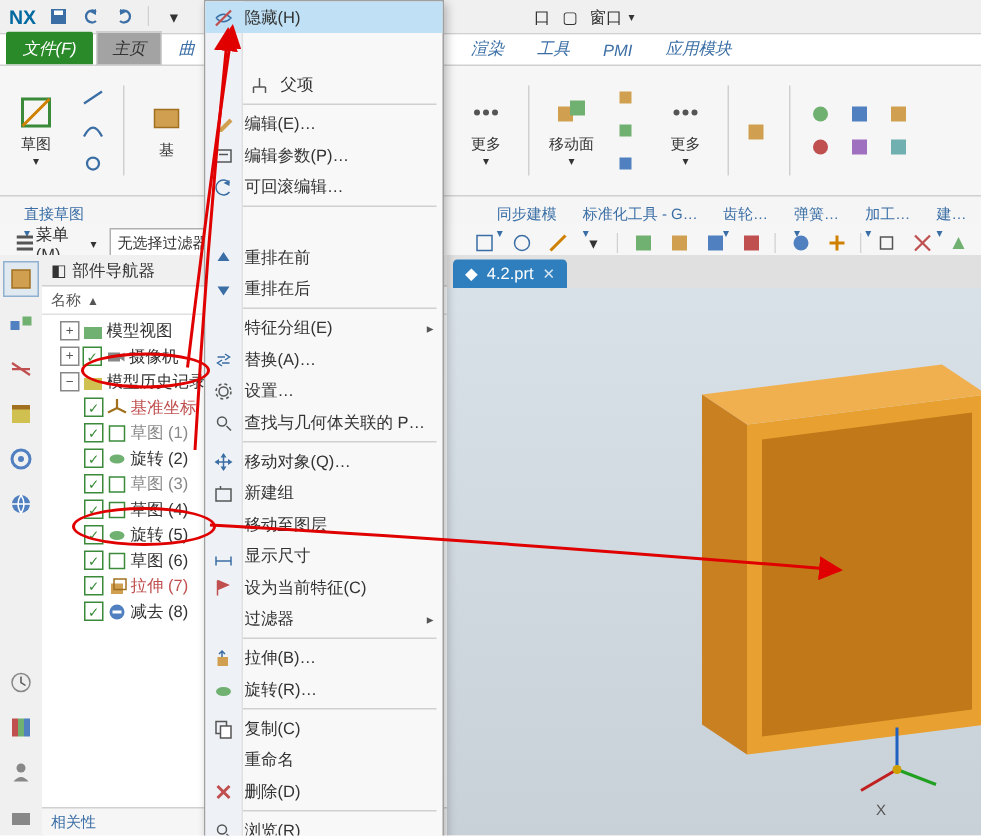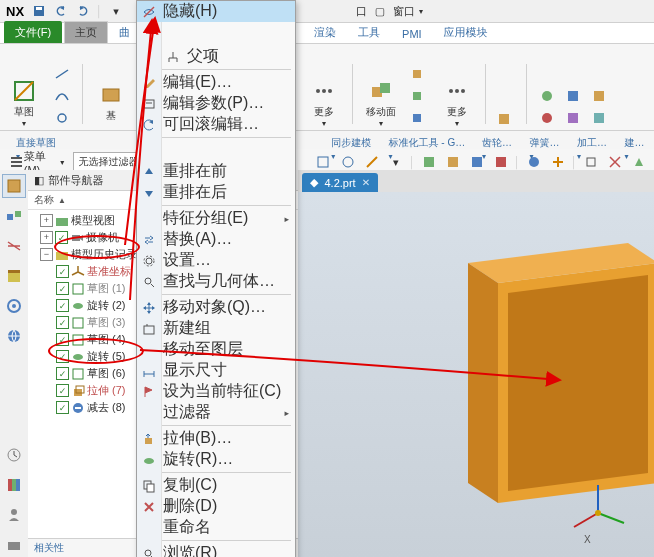--- a/index.html
+++ b/index.html
@@ -1,28 +1,28 @@
 <!DOCTYPE html>
 <html><head>
 <meta charset="utf-8">
 <style>
   html,body{margin:0;padding:0;font-family:"Microsoft YaHei","Segoe UI",sans-serif;font-size:11px;color:#333;background:#fff;overflow:hidden;}
   .app{width:654px;height:557px;position:relative;background:#f5f5f5;}
   
   .titlebar{height:22px;background:#f0f0f0;border-bottom:1px solid #d0d0d0;display:flex;align-items:center;padding:0 4px;gap:4px;}
-  .titlebar .nx{color:#000000;font-weight:bold;font-size:13px;padding:0 2px;}
+  .titlebar .nx{color:#0369a1;font-weight:bold;font-size:13px;padding:0 2px;}
   .tb-ic{width:16px;height:16px;display:inline-flex;align-items:center;justify-content:center;border:1px solid transparent;}
   .titlebar .gap{flex:1;}
   
-  .tabs{height:20px;background:#fff;border-bottom:1px solid #d0d0d0;display:flex;align-items:flex-end;padding-left:4px;gap:0;}
+  .tabs{height:20px;background:#fff;border-bottom:1px solid #d0d0d0;display:flex;align-items:flex-end;padding-left:4px;gap:0;font-style:italic;}
   .tab{padding:3px 10px;border:1px solid transparent;border-bottom:none;cursor:pointer;color:#3a6ea5;}
   .tab.file{background:#2a8a2a;color:#fff;border-radius:2px 2px 0 0;margin-right:2px;}
   .tab.active{background:#a3a3a3;border-color:#d0d0d0;color:#333;}
   
-  .ribbon{height:82px;background:#f6f6f6;border-bottom:1px solid #d0d0d0;display:flex;align-items:flex-end;padding:2px 4px;gap:6px;}
+  .ribbon{height:82px;background:#f6f6f6;border-bottom:1px solid #d0d0d0;display:flex;align-items:center;padding:2px 4px;gap:6px;}
   .rib-group{display:flex;flex-direction:column;align-items:center;gap:1px;}
   .big-btn{width:38px;height:48px;display:flex;flex-direction:column;align-items:center;justify-content:center;border:1px solid transparent;border-radius:2px;cursor:pointer;}
   .big-btn .ic{width:24px;height:24px;}
   .big-btn .lbl{font-size:10px;margin-top:2px;}
   .rib-small{display:flex;flex-direction:column;gap:2px;}
   .sm-btn{width:22px;height:18px;border:1px solid transparent;display:flex;align-items:center;justify-content:center;cursor:pointer;}
   .rib-sep{width:1px;background:#d0d0d0;height:60px;margin:4px 2px;}
   .mini-tabs{height:18px;display:flex;align-items:center;padding-left:10px;gap:2px;font-size:10px;color:#3a6ea5;}
   .mini-tab{padding:1px 6px;cursor:pointer;margin-top:16px;}
   .mini-tab .drop{font-size:8px;}
@@ -51,21 +51,21 @@
   .gfx{position:absolute;left:298px;top:170px;right:0;bottom:0;background:#e8e8e8;}
   .doc-tabs{height:22px;background:#e0e0e0;display:flex;align-items:flex-end;padding-left:4px;}
   .doc-tab{background:#2f7fbf;color:#fff;padding:3px 8px;border-radius:3px 3px 0 0;display:flex;align-items:center;gap:6px;font-size:11px;cursor:pointer;}
   .doc-tab .x{font-size:10px;cursor:pointer;opacity:.8;}
   .viewport{position:absolute;left:0;top:22px;right:0;bottom:0;background:linear-gradient(#d8e0e8,#c8d0d8);}
   
   .ctx{position:absolute;left:136px;top:0;width:158px;background:#f8f8f8;border:1px solid #a0a0a0;box-shadow:2px 2px 6px rgba(0,0,0,.25);z-index:50;}
   .ctx-row{height:21px;display:flex;align-items:center;padding:0 6px 0 4px;gap:6px;cursor:pointer;position:relative;}
   .ctx-row.hl{background:#bfe0f5;}
   .ctx-ic{width:16px;height:16px;display:inline-flex;align-items:center;justify-content:center;flex:0 0 16px;}
-  .ctx-lbl{flex:1;font-size:16px;white-space:nowrap;overflow:hidden;text-overflow:ellipsis;}
+  .ctx-lbl{flex:1;font-size:11px;white-space:nowrap;overflow:hidden;text-overflow:ellipsis;}
   .ctx-sub{font-size:9px;color:#555;}
   .ctx-sep{height:1px;background:#d0d0d0;margin:2px 4px;}
   .ctx-iconstrip{width:24px;background:#eef2f6;position:absolute;left:0;top:0;bottom:0;border-right:1px solid #e0e0e0;}
   .ctx-body{position:relative;}
   
   .overlay{position:absolute;inset:0;pointer-events:none;z-index:60;}
   .anno-ellipse{position:absolute;border:2px solid #e00000;border-radius:50%;}
   
   svg{display:block;}
 </style>
@@ -748,30 +748,30 @@
       <div class="ctx-row">
           <span class="ctx-ic">
             <svg width="14" height="14">
               <rect x="2" y="2" width="7" height="8" fill="none" stroke="#555"></rect>
               <rect x="5" y="5" width="7" height="8" fill="#fff" stroke="#555"></rect>
             </svg>
           </span>
           <span class="ctx-lbl">复制(C)</span>
         </div>
       <div class="ctx-row">
-          <span class="ctx-ic">
-            <svg width="14" height="14">
-              <path d="M3 3 L11 11 M11 3 L3 11" stroke="#c05050" stroke-width="2"></path>
-            </svg>
-          </span>
-          <span class="ctx-lbl">删除(D)</span>
-        </div>
-      <div class="ctx-row">
           <span class="ctx-ic"></span>
           <span class="ctx-lbl">重命名</span>
+        </div>
+      <div class="ctx-row">
+          <span class="ctx-ic">
+            <svg width="14" height="14">
+              <path d="M3 3 L11 11 M11 3 L3 11" stroke="#c05050" stroke-width="2"></path>
+            </svg>
+          </span>
+          <span class="ctx-lbl">删除(D)</span>
         </div>
       <div class="ctx-sep"></div>
       <div class="ctx-row">
           <span class="ctx-ic">
             <svg width="14" height="14">
               <circle cx="6" cy="6" r="3" fill="none" stroke="#555"></circle>
               <line x1="9" y1="9" x2="12" y2="12" stroke="#555"></line>
             </svg>
           </span>
           <span class="ctx-lbl">浏览(R)</span>

